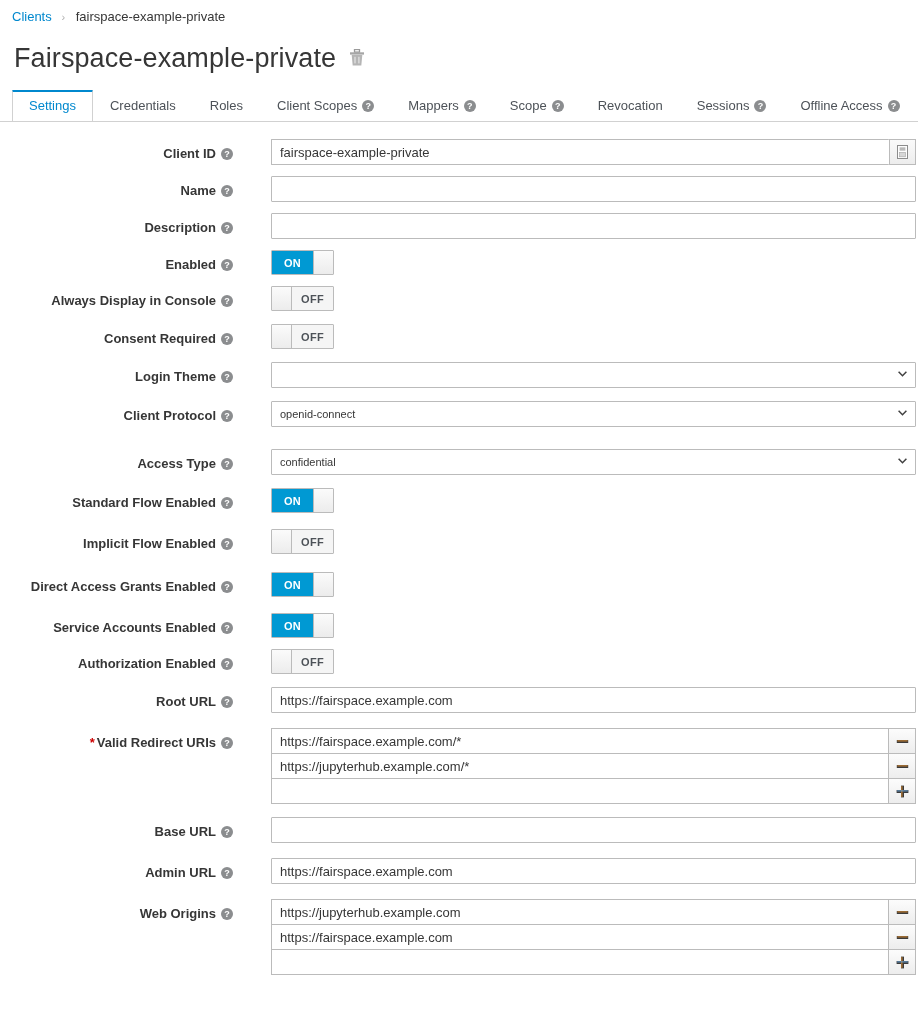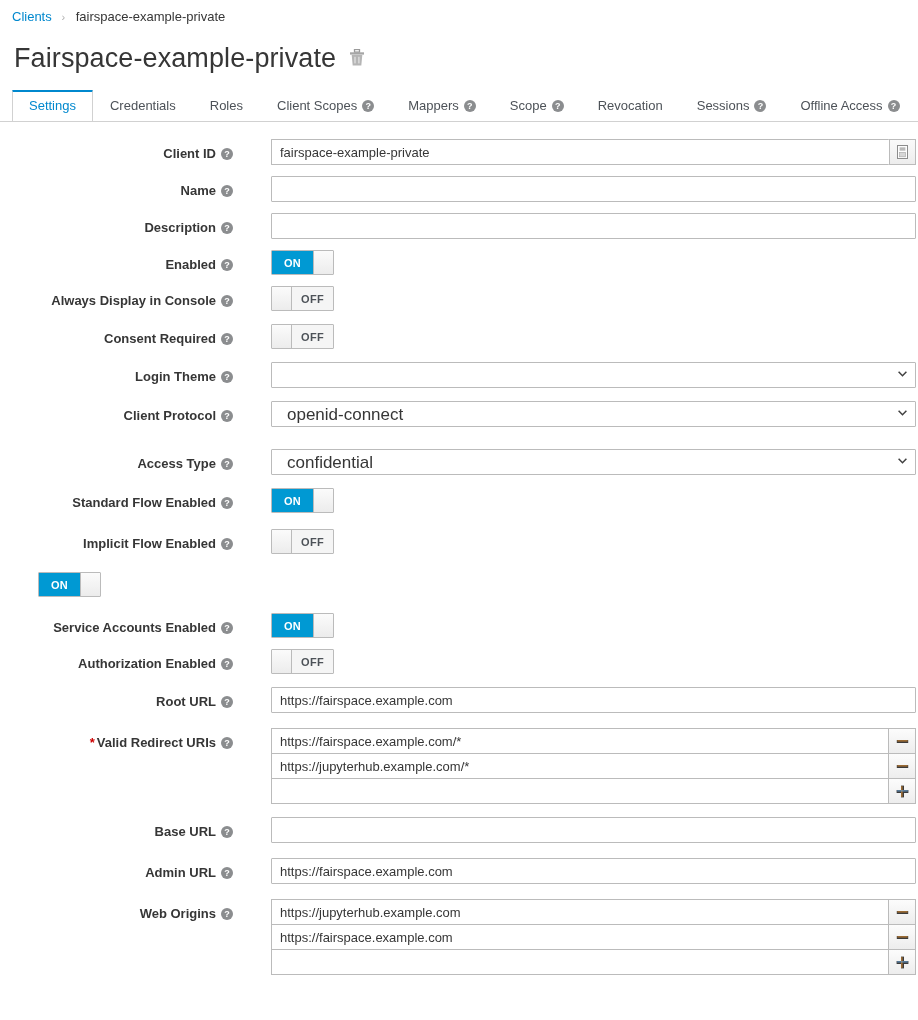--- a/index.html
+++ b/index.html
@@ -179,23 +179,23 @@
   }
 
   
   .sel {
     box-sizing: border-box;
     width: 100%;
     height: 26px;
     border: 1px solid #bbbbbb;
     background: #ffffff;
     font-family: "Liberation Sans", sans-serif;
-    font-size: 17px;
+    font-size: 11px;
     color: #363636;
-    padding: 0 15px;
+    padding: 0 8px;
     border-radius: 1px;
     -webkit-appearance: none;
     -moz-appearance: none;
     appearance: none;
     outline: none;
   }
   .sel-wrap {
     position: relative;
     width: 100%;
   }
@@ -453,20 +453,21 @@
     <div class="label-col"><span>Implicit Flow Enabled</span><span class="help-icon">?</span></div>
     <div class="field-col">
       <div class="switch off">
         <span class="lbl">OFF</span>
           <span class="knob"></span>
       </div>
     </div>
   </div>
 
   <div class="row" style="margin-bottom:16px">
+    <div class="label-col"><span>Direct Access Grants Enabled</span><span class="help-icon">?</span></div>
     <div class="field-col">
       <div class="switch on">
         <span class="lbl">ON</span>
           <span class="knob"></span>
       </div>
     </div>
   </div>
 
   <div class="row" style="">
     <div class="label-col"><span>Service Accounts Enabled</span><span class="help-icon">?</span></div>

